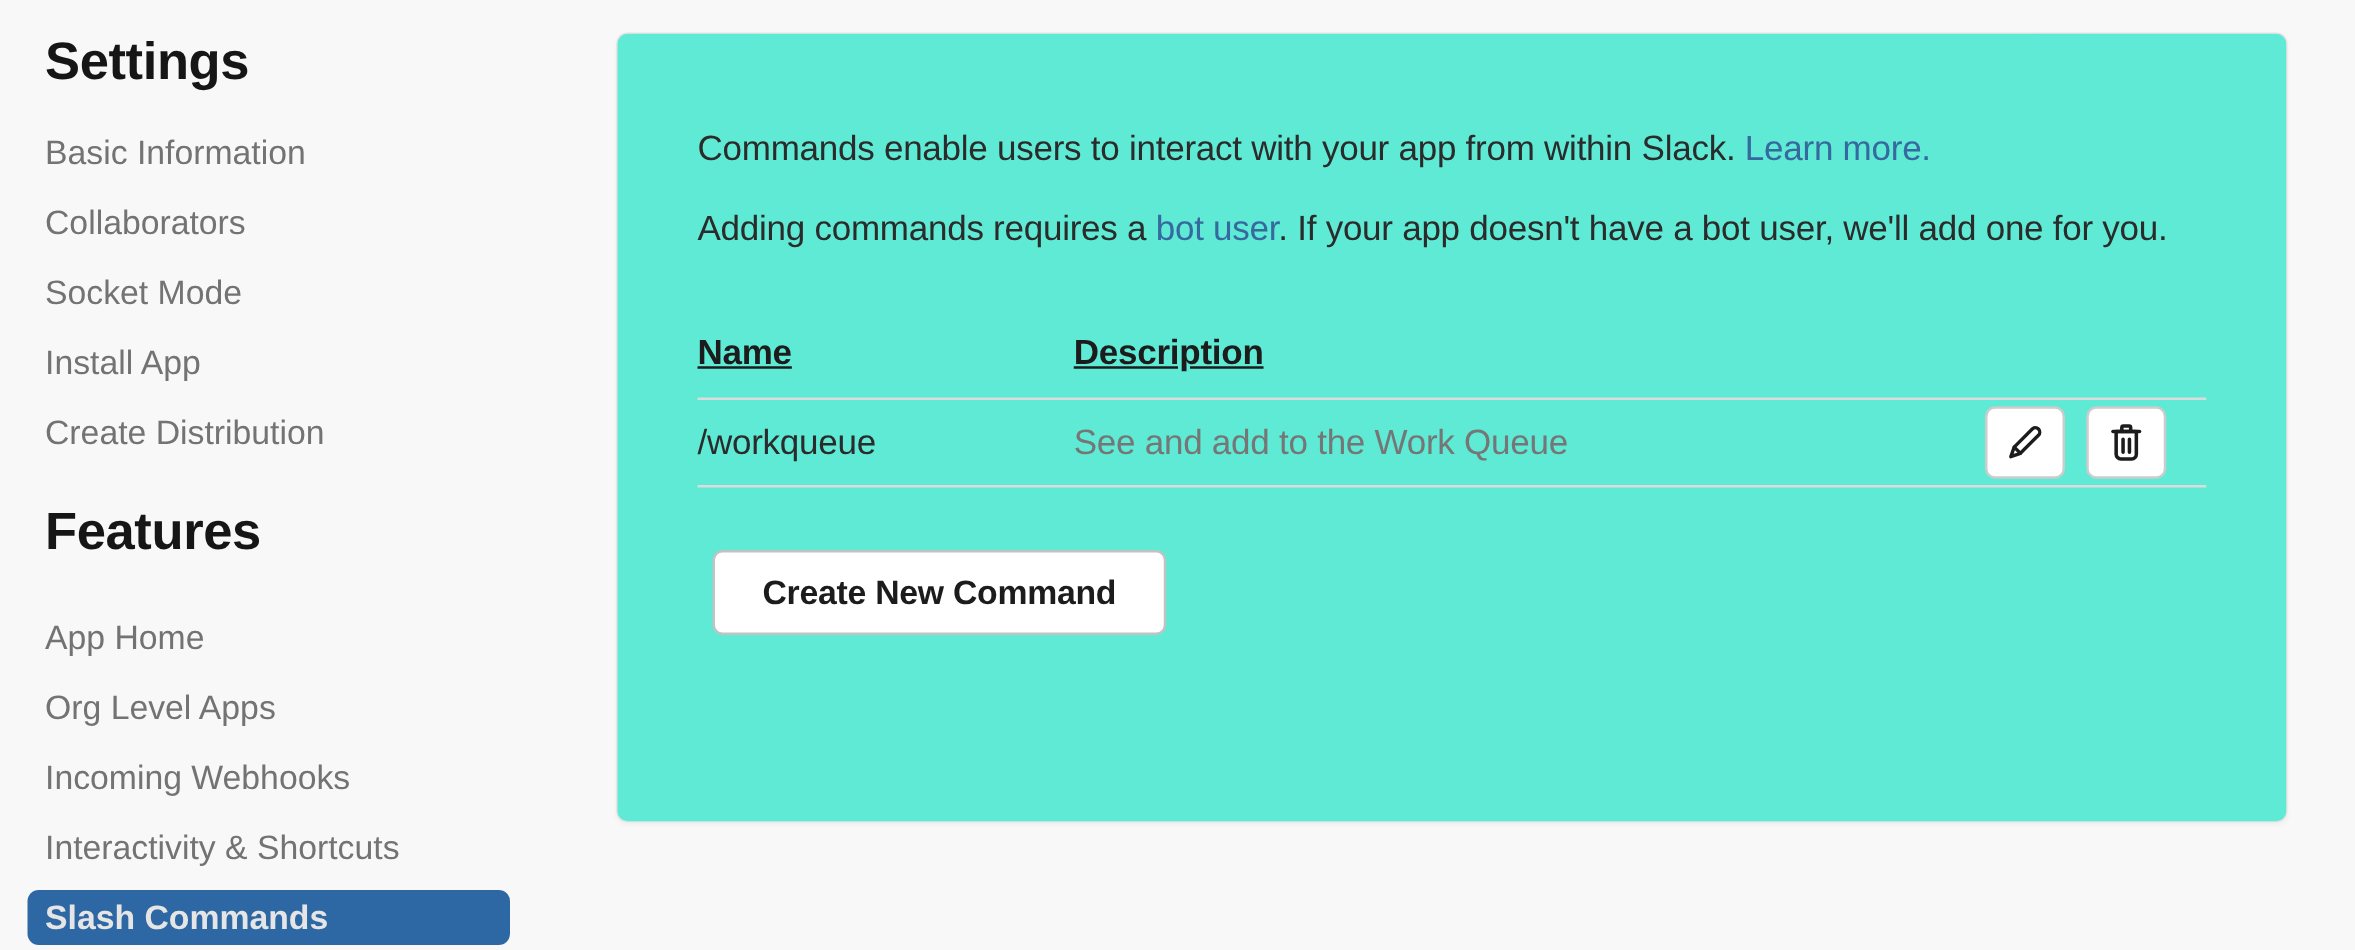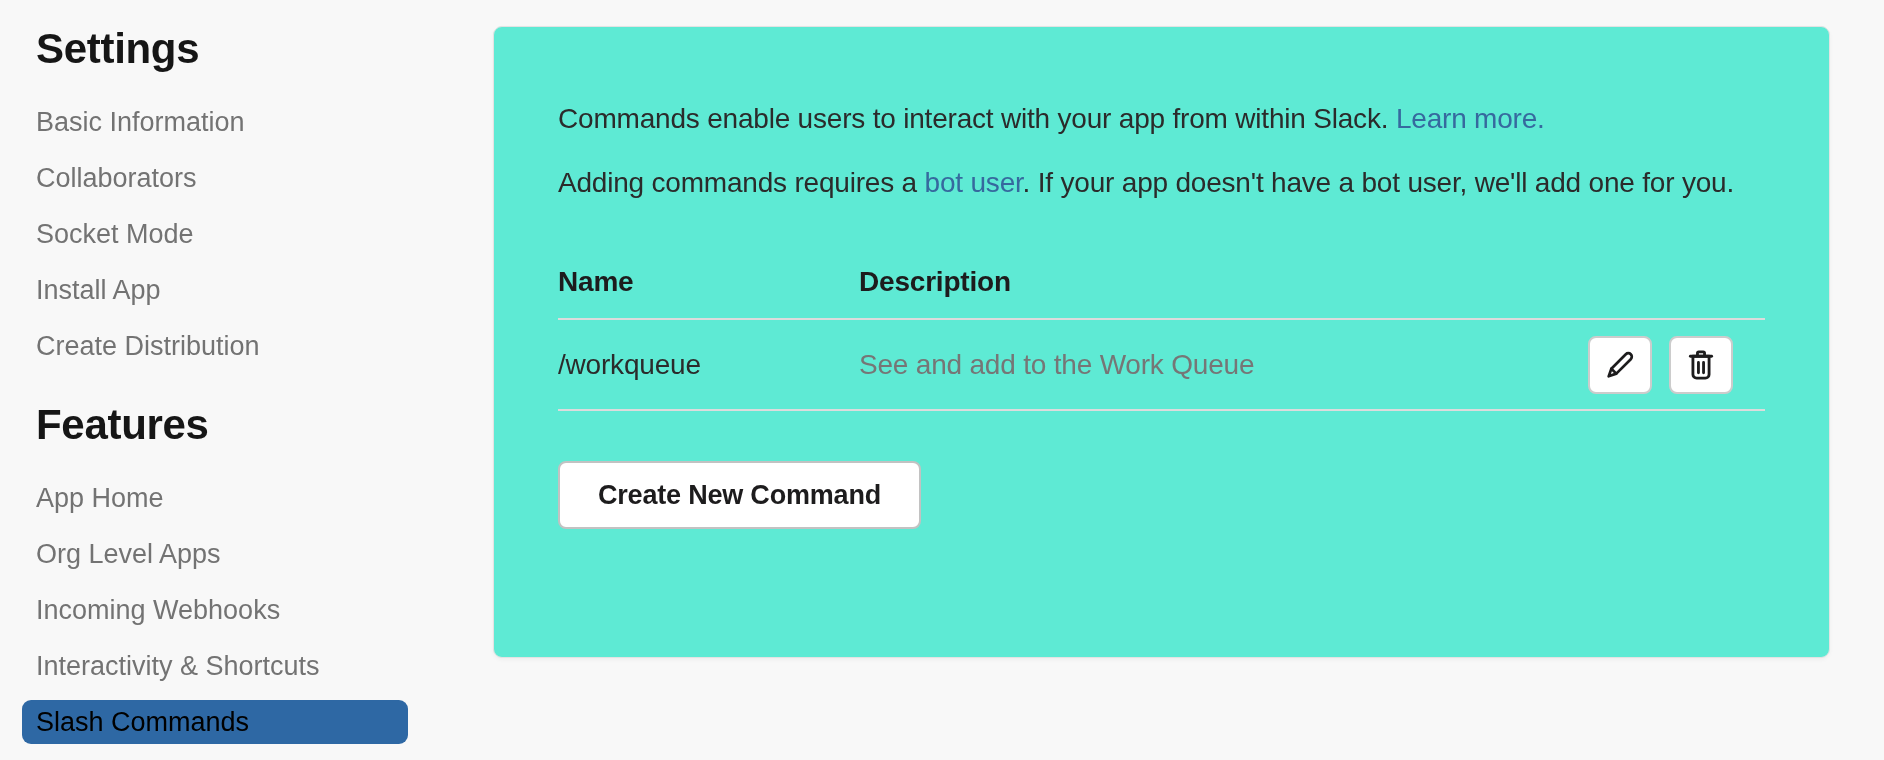--- a/index.html
+++ b/index.html
@@ -24,41 +24,41 @@
     font-weight: 800;
     letter-spacing: -0.3px;
     color: #161616;
     padding-left: 14px;
     height: 50px;
     line-height: 50px;
     margin-bottom: 20px;
   }
   .side-heading.second {
     margin-top: 26px;
-    margin-bottom: 20px;
+    margin-bottom: 32px;
   }
   .side-item {
     display: block;
     font-size: 27px;
     color: #737373;
     text-decoration: none;
     height: 56px;
     line-height: 56px;
     padding-left: 14px;
     border-radius: 9px;
     cursor: pointer;
     white-space: nowrap;
   }
   .side-item.active {
     height: 44px;
     line-height: 44px;
     margin-top: 6px;
     background: #2e68a4;
-    color: #000000;
-    font-weight: 400;
+    color: #e5e5e5;
+    font-weight: 700;
   }
 
   
   .card {
     position: absolute;
     left: 493px;
     top: 26px;
     width: 1337px;
     height: 632px;
     background: #5eead4;
@@ -86,27 +86,28 @@
   .thead {
     display: flex;
     padding-bottom: 20px;
     border-bottom: 2px solid #dcdcdc;
   }
   .th {
     font-size: 28px;
     font-weight: 700;
     letter-spacing: -0.2px;
     color: #1d1c1d;
+    text-decoration: underline;
   }
   .col-name { width: 301px; flex: none; }
   .col-desc { flex: 1; }
   .trow {
     display: flex;
     align-items: center;
-    height: 91px;
+    height: 70px;
     border-bottom: 2px solid #dcdcdc;
   }
   .cmd { font-size: 28px; color: #2b2b2b; letter-spacing: -0.2px; }
   .desc { font-size: 28px; color: #767676; letter-spacing: -0.2px; }
   .actions {
     display: flex;
     gap: 17px;
     margin-right: 32px;
     flex: none;
   }
@@ -131,20 +132,21 @@
     padding: 0 38px;
     background: #ffffff;
     border: 2px solid #c2c2c2;
     border-radius: 8px;
     font-family: "Liberation Sans", "DejaVu Sans", sans-serif;
     font-size: 27px;
     font-weight: 700;
     letter-spacing: -0.2px;
     color: #1d1c1d;
     cursor: pointer;
+    margin-left: 12px;
   }
 </style>
 </head>
 <body>
 
 <nav class="sidebar">
   <div class="side-heading">Settings</div>
   <a class="side-item">Basic Information</a>
   <a class="side-item">Collaborators</a>
   <a class="side-item">Socket Mode</a>

